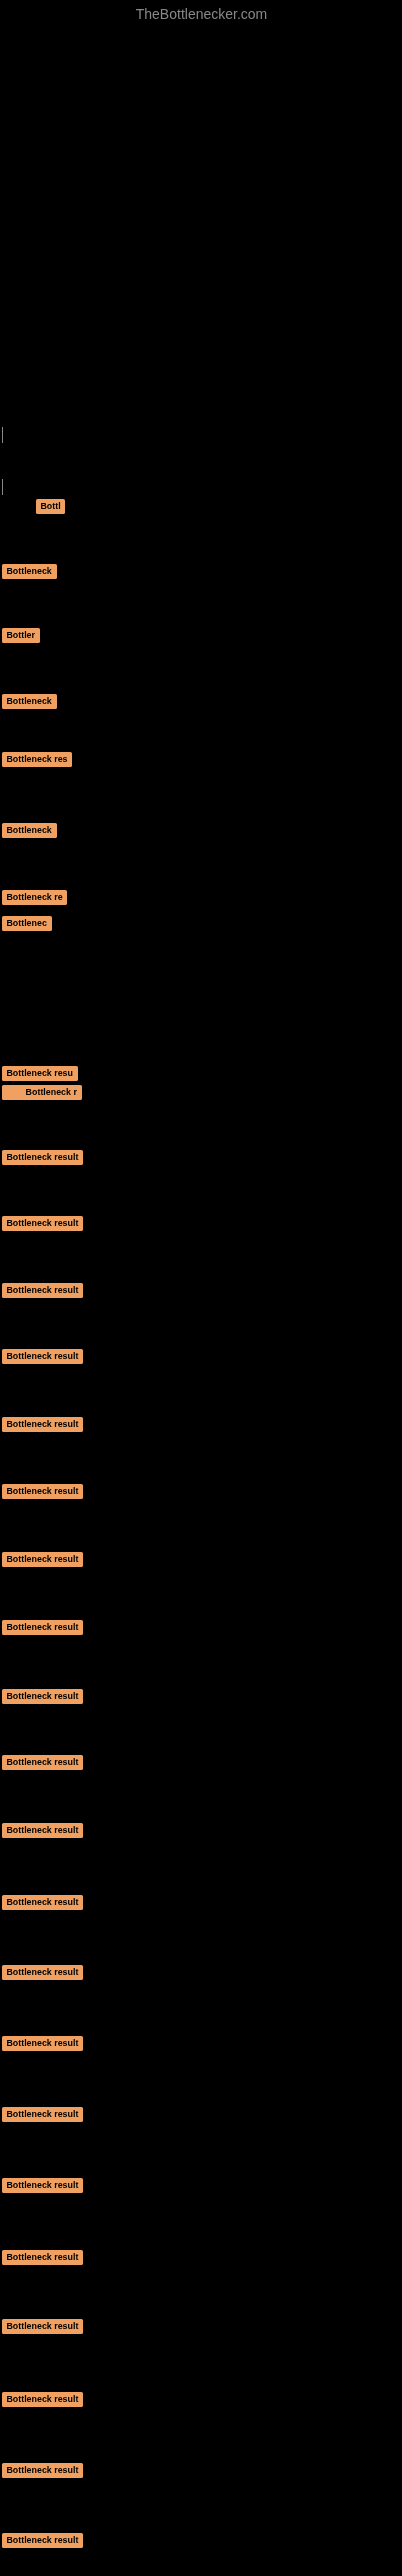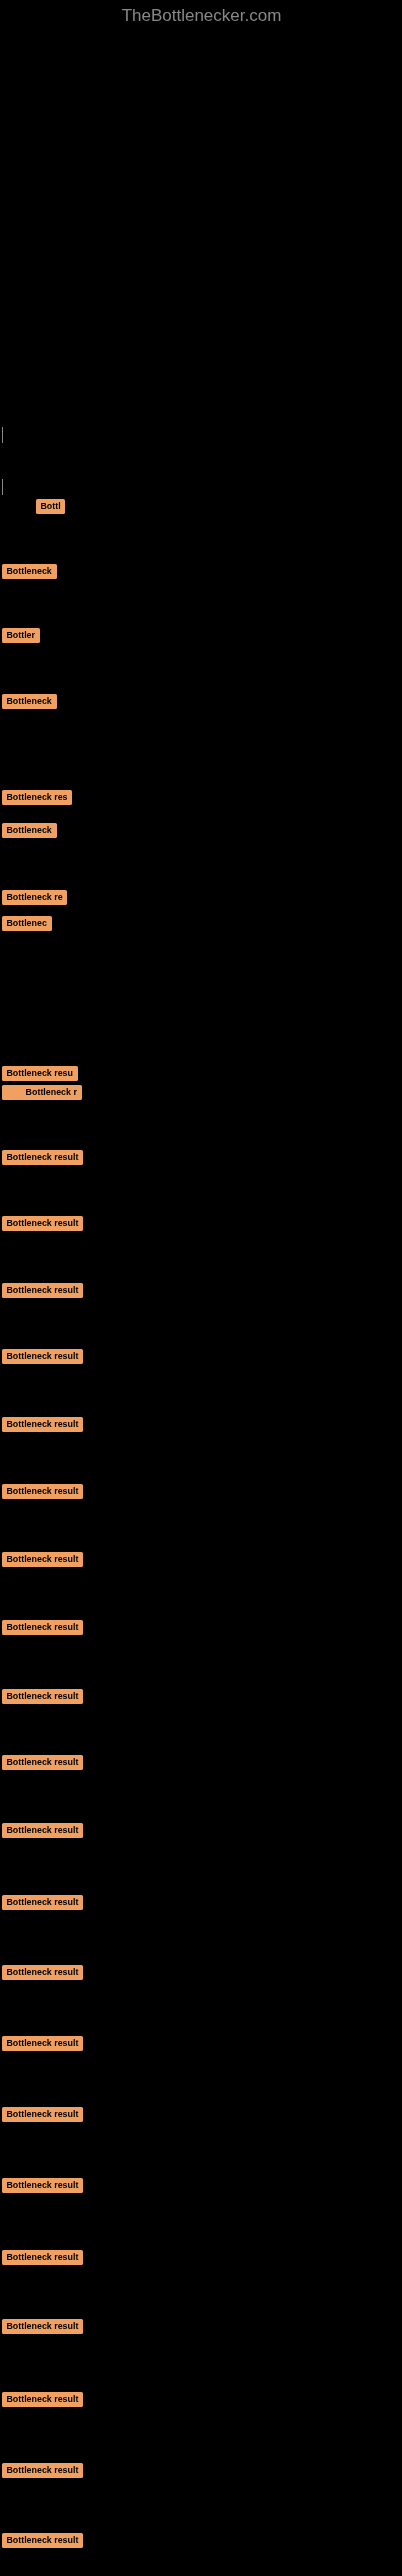--- a/index.html
+++ b/index.html
@@ -14,21 +14,21 @@
       font-family: Arial, sans-serif;
       position: relative;
       overflow-x: hidden;
     }
     .site-title {
       position: absolute;
       top: 6.4px;
       left: 50%;
       transform: translateX(-50%);
       color: #888888;
-      font-size: 17px;
+      font-size: 14px;
       white-space: nowrap;
     }
     .bottleneck-badge {
       position: absolute;
       background-color: #f0a060;
       color: #000000;
       font-size: 8.9px;
       font-weight: bold;
       padding: 2.4px 4.8px;
       border-radius: 1.6px;
@@ -58,21 +58,21 @@
 <span class="site-title">TheBottlenecker.com</span>
 
 <div class="cursor-line-1"></div>
 <div class="cursor-line-2"></div>
 
 <div id="badges-container">
     <div class="bottleneck-badge" style="top: 499px; margin-left: 34px;">Bottl</div>
     <div class="bottleneck-badge" style="top: 564px;">Bottleneck</div>
     <div class="bottleneck-badge" style="top: 628px;">Bottler</div>
     <div class="bottleneck-badge" style="top: 694px;">Bottleneck</div>
-    <div class="bottleneck-badge" style="top: 790px;">Bottleneck res</div>
+    <div class="bottleneck-badge" style="top: 752px;">Bottleneck res</div>
     <div class="bottleneck-badge" style="top: 823px;">Bottleneck</div>
     <div class="bottleneck-badge" style="top: 890px;">Bottleneck re</div>
     <div class="bottleneck-badge" style="top: 916px;">Bottlenec</div>
     <div class="bottleneck-badge" style="top: 1066px;">Bottleneck resu</div>
     <div class="bottleneck-badge" style="top: 1085px; padding-left: 24px;">Bottleneck r</div>
     <div class="bottleneck-badge" style="top: 1150px;">Bottleneck result</div>
     <div class="bottleneck-badge" style="top: 1216px;">Bottleneck result</div>
     <div class="bottleneck-badge" style="top: 1283px;">Bottleneck result</div>
     <div class="bottleneck-badge" style="top: 1349px;">Bottleneck result</div>
     <div class="bottleneck-badge" style="top: 1417px;">Bottleneck result</div>

